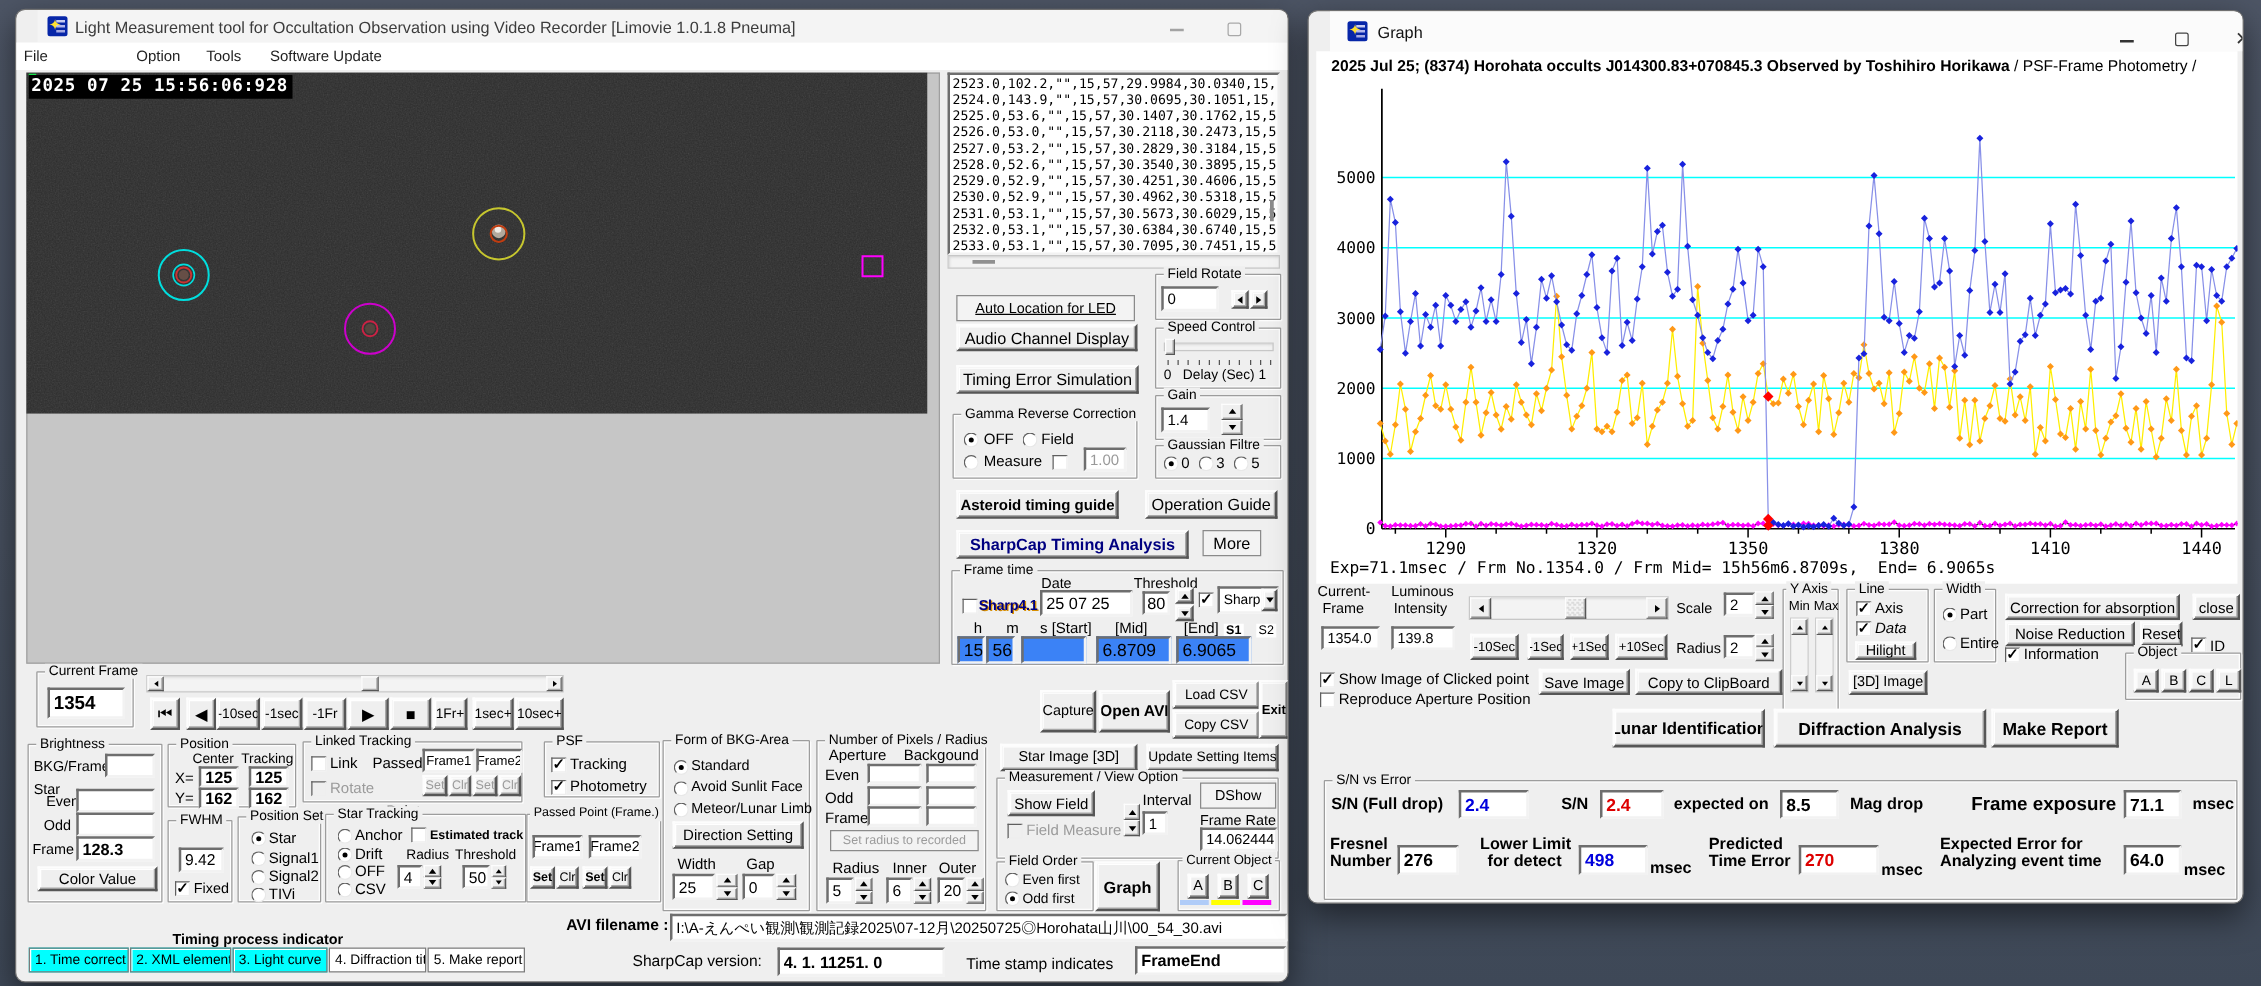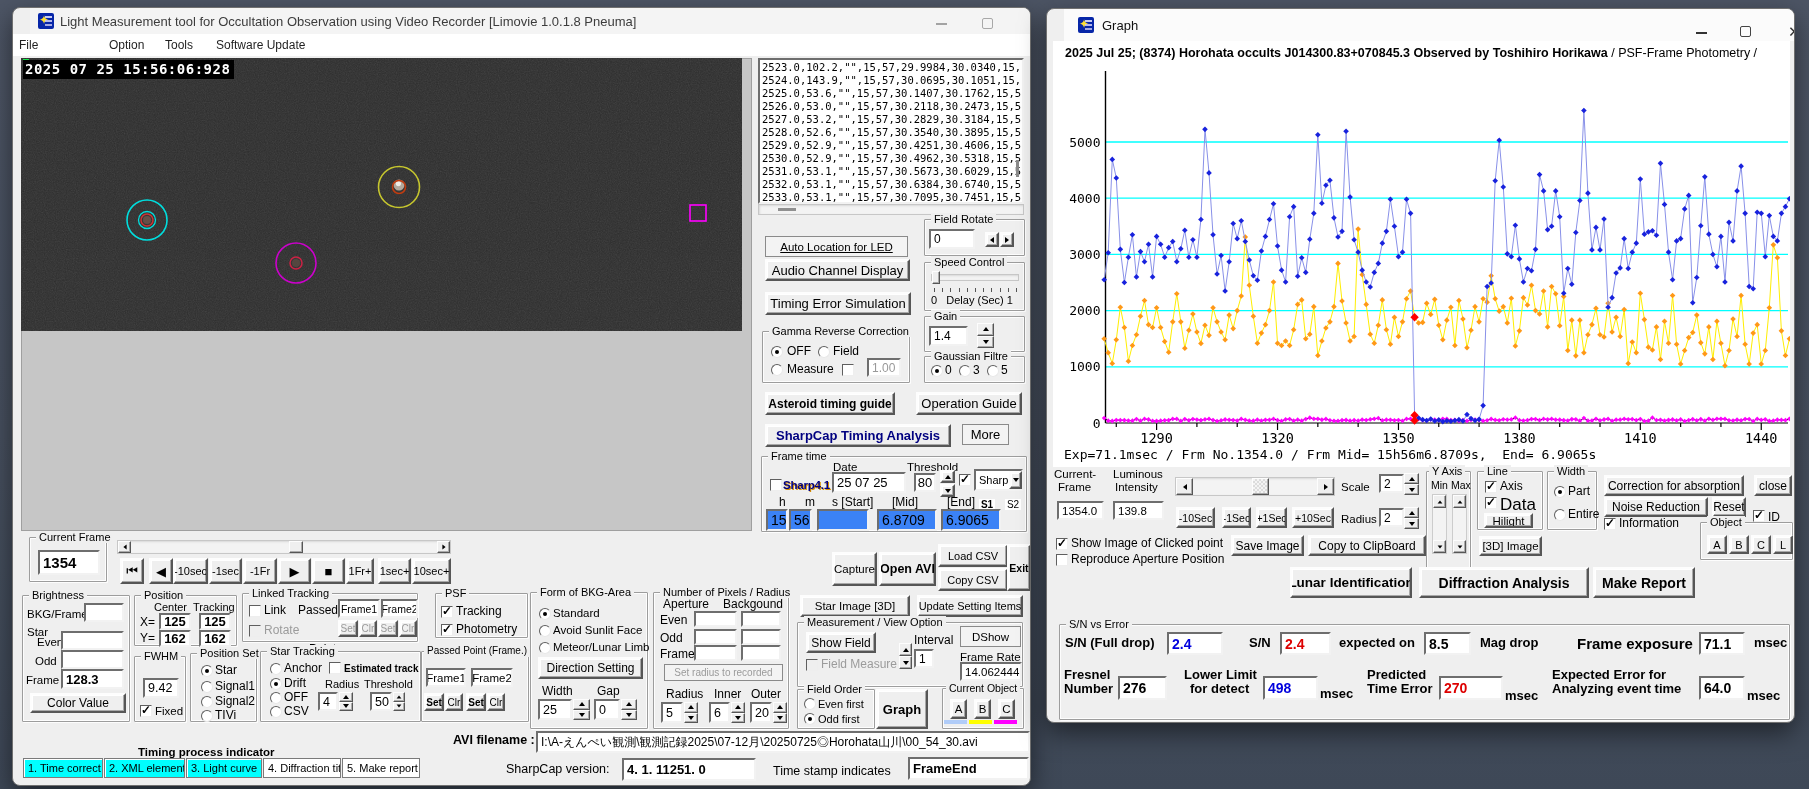--- a/index.html
+++ b/index.html
@@ -1148,21 +1148,21 @@
           <span class="tri-d" style="transform:translate(-50%,-50%) scale(.8);"></span>
         </div>
     </div>
   </div>
 
   <div class="gb" style="left:430px; top:462px; width:66px; height:59px;">
     <div class="gt">Line</div>
     <div class="chk on" style="left:7px; top:9px;"></div>
     <div class="lab" style="left:22px; top:8px; font-size:12px;">Axis</div>
     <div class="chk on" style="left:7px; top:25px;"></div>
-    <div class="lab" style="left:22px; top:24px; font-size:17px;">Data</div>
+    <div class="lab" style="left:22px; top:24px; font-size:12px;font-style:italic;">Data</div>
     <div class="btn" style="left:6px; top:41px; width:49px; height:15px; font-size:11.5px;">Hilight</div>
   </div>
   <div class="btn" style="left:432px; top:527px; width:63px; height:20px; font-size:11.5px;">[3D] Image</div>
 
   <div class="gb" style="left:500px; top:462px; width:50px; height:59px;">
     <div class="gt">Width</div>
     <div class="rad sel" style="left:6px; top:14px;"></div>
     <div class="lab" style="left:20px; top:13px; font-size:12px;">Part</div>
     <div class="rad" style="left:6px; top:37px;"></div>
     <div class="lab" style="left:20px; top:36px; font-size:12px;">Entire</div>

